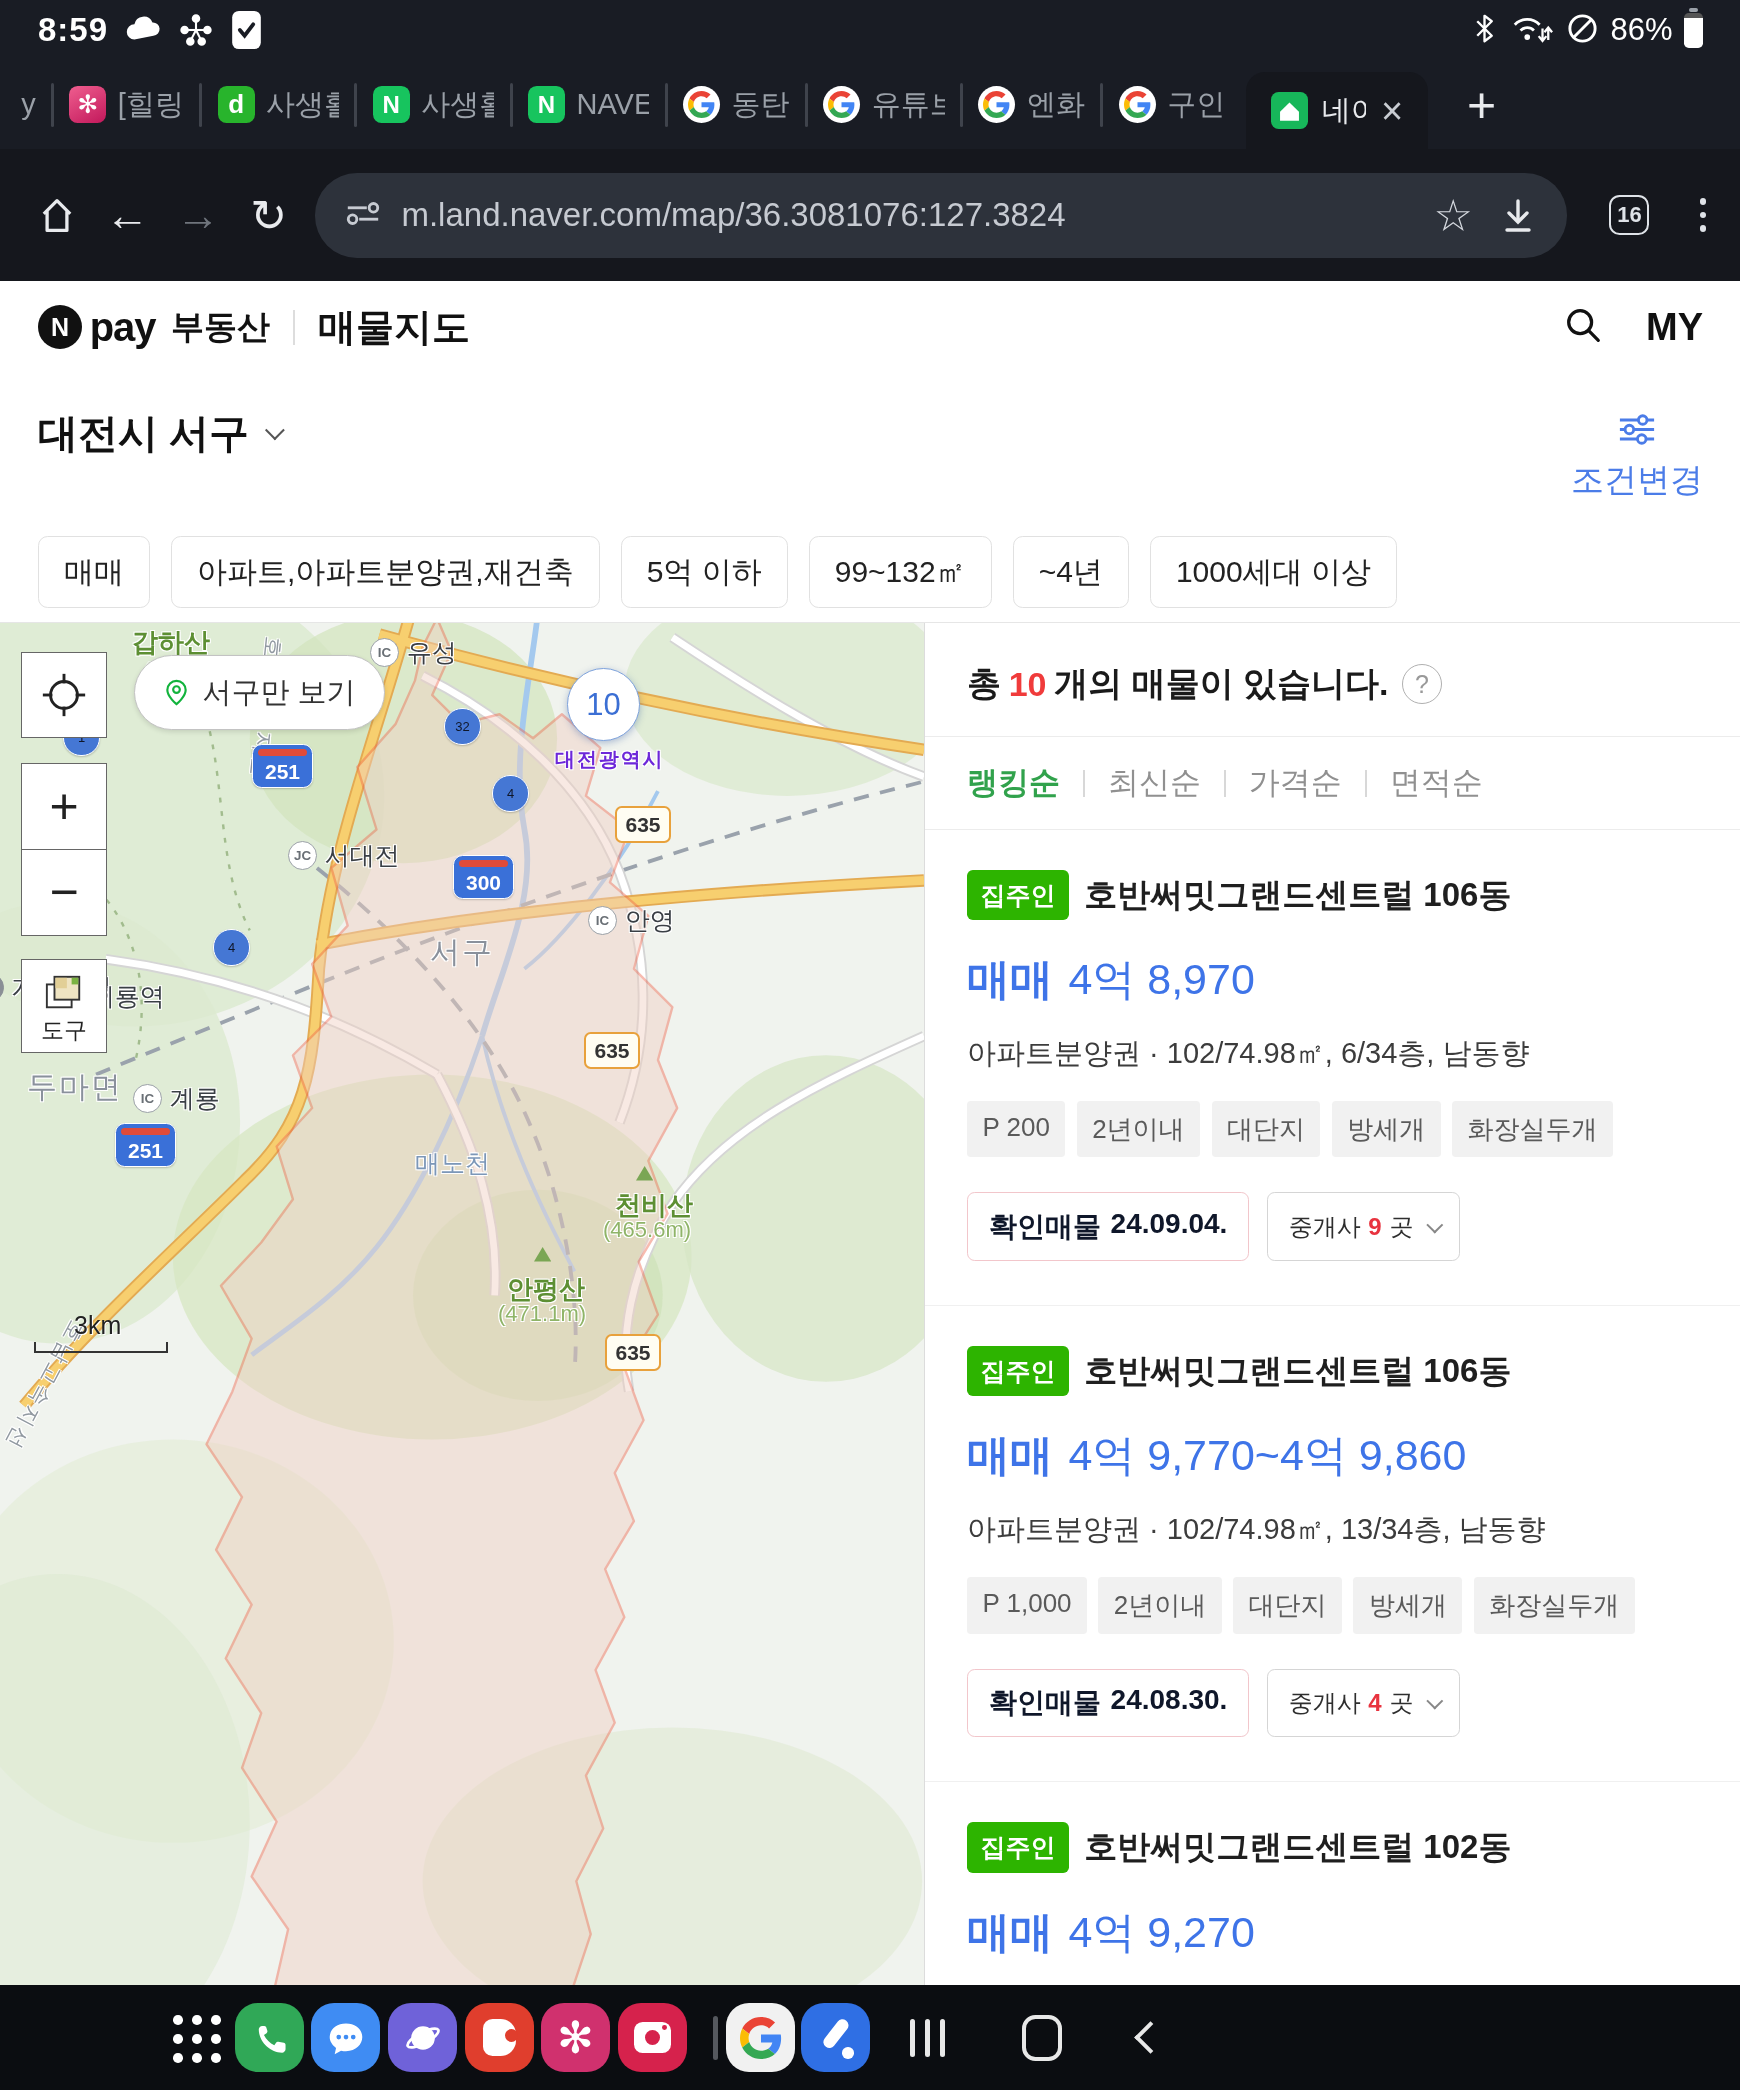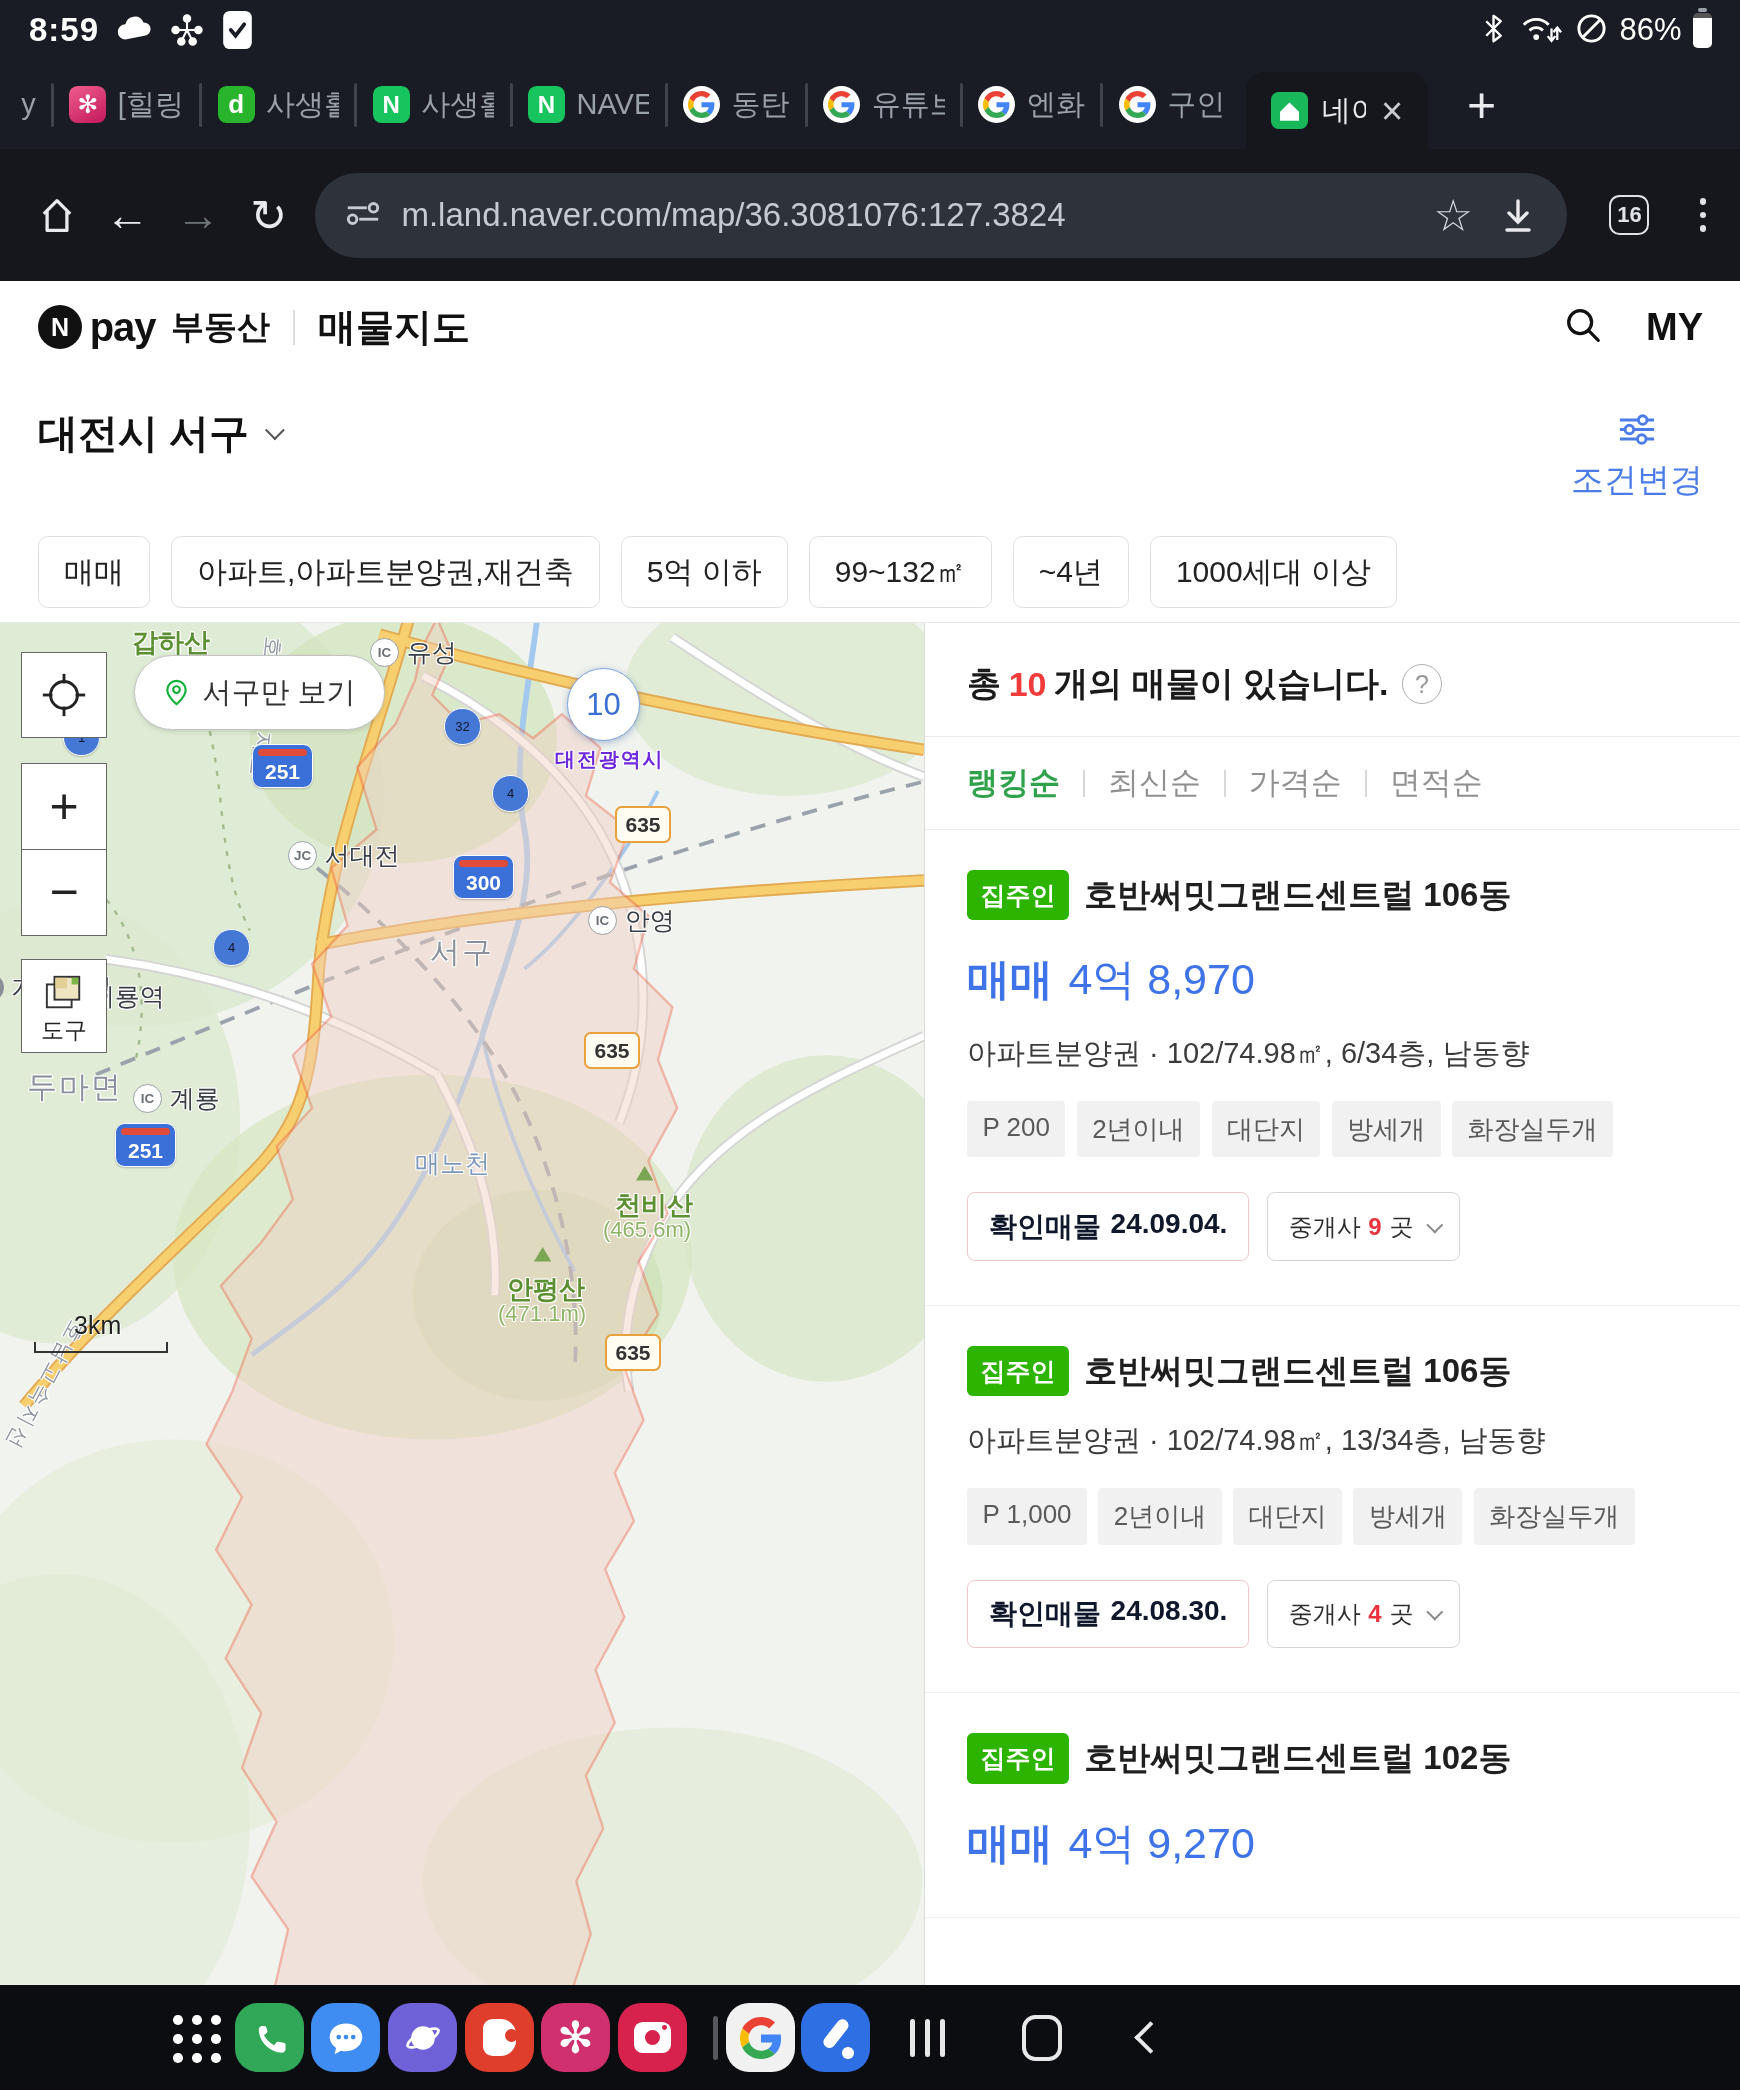--- a/index.html
+++ b/index.html
@@ -2,21 +2,21 @@
 <html><head>
 <meta charset="utf-8">
 <style>
   * { margin:0; padding:0; box-sizing:border-box; }
   html,body { width:1741px; height:2090px; overflow:hidden; background:#000;
     font-family:"Liberation Sans","DejaVu Sans",sans-serif; }
   #screen { width:1741px; height:2090px; display:flex; flex-direction:column; background:#fff; }
 
   
   .statusbar { height:60px; background:#191c24; display:flex; align-items:center;
-    padding:0 29px; color:#fff; flex:0 0 auto; }
+    padding:0 38px; color:#fff; flex:0 0 auto; }
   .sb-time { font-size:33px; font-weight:600; letter-spacing:1px; }
   .sb-ico { margin-left:15.4px; display:flex; align-items:center; }
   .sb-right { margin-left:auto; display:flex; align-items:center; gap:11.5px; }
   .sb-batt-pct { font-size:31px; font-weight:500; }
   .batt { width:19px; height:35px; border-radius:4.8px;
     background:linear-gradient(#555 0 14%, #fff 14%); position:relative; }
   .batt::before { content:""; position:absolute; top:-4.8px; left:4.8px; width:9.6px; height:3.8px;
     background:#9aa0a8; border-radius:1.9px; }
 
   
@@ -612,20 +612,23 @@
             <span class="chev-s"></span>
           </span>
         </div>
       </div>
 
       <div class="listing">
         <div class="l-head">
           <span class="owner">집주인</span>
           <span class="l-title">호반써밋그랜드센트럴 106동</span>
         </div>
+        <div class="l-price">
+          <span class="trade">매매</span><span>4억 9,770~4억 9,860</span>
+        </div>
         <div class="l-specs">아파트분양권 · 102/74.98㎡, 13/34층, 남동향</div>
         <div class="l-tags">
           <span class="tag">P 1,000</span>
           <span class="tag">2년이내</span>
           <span class="tag">대단지</span>
           <span class="tag">방세개</span>
           <span class="tag">화장실두개</span>
         </div>
         <div class="l-btns">
           <span class="btn-confirm">

